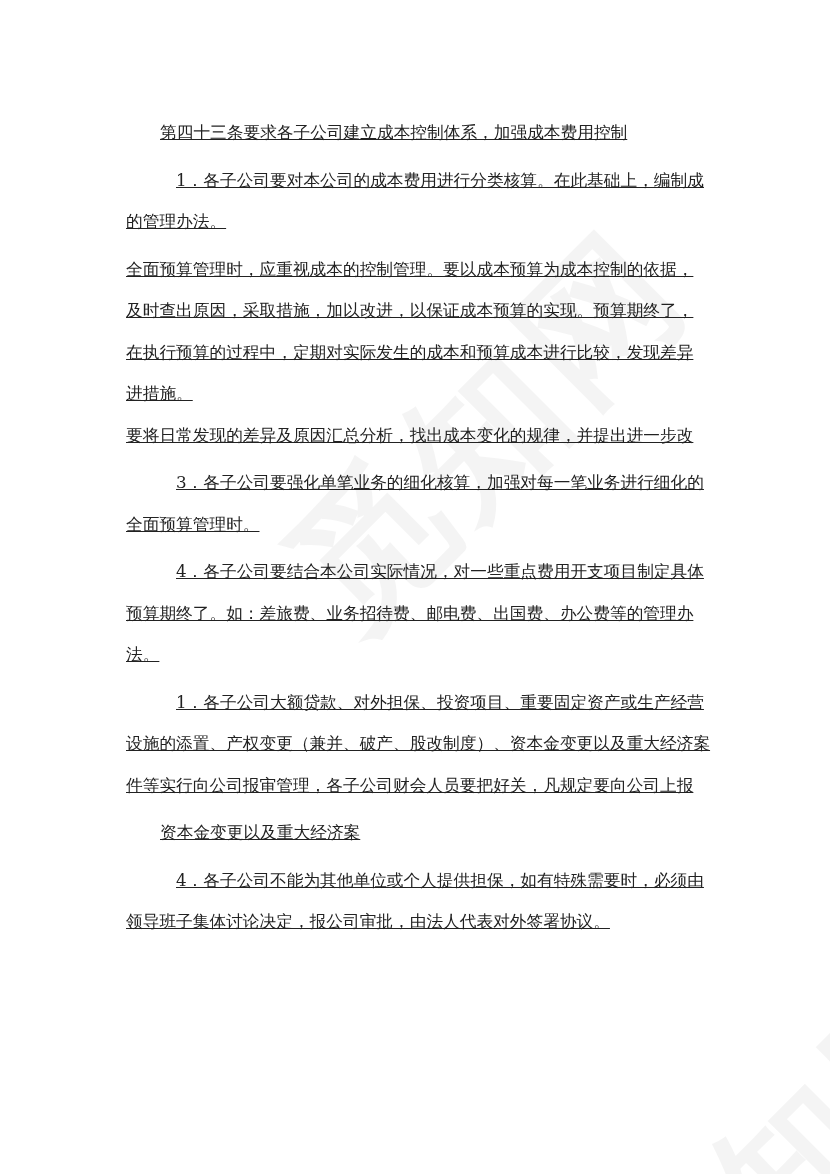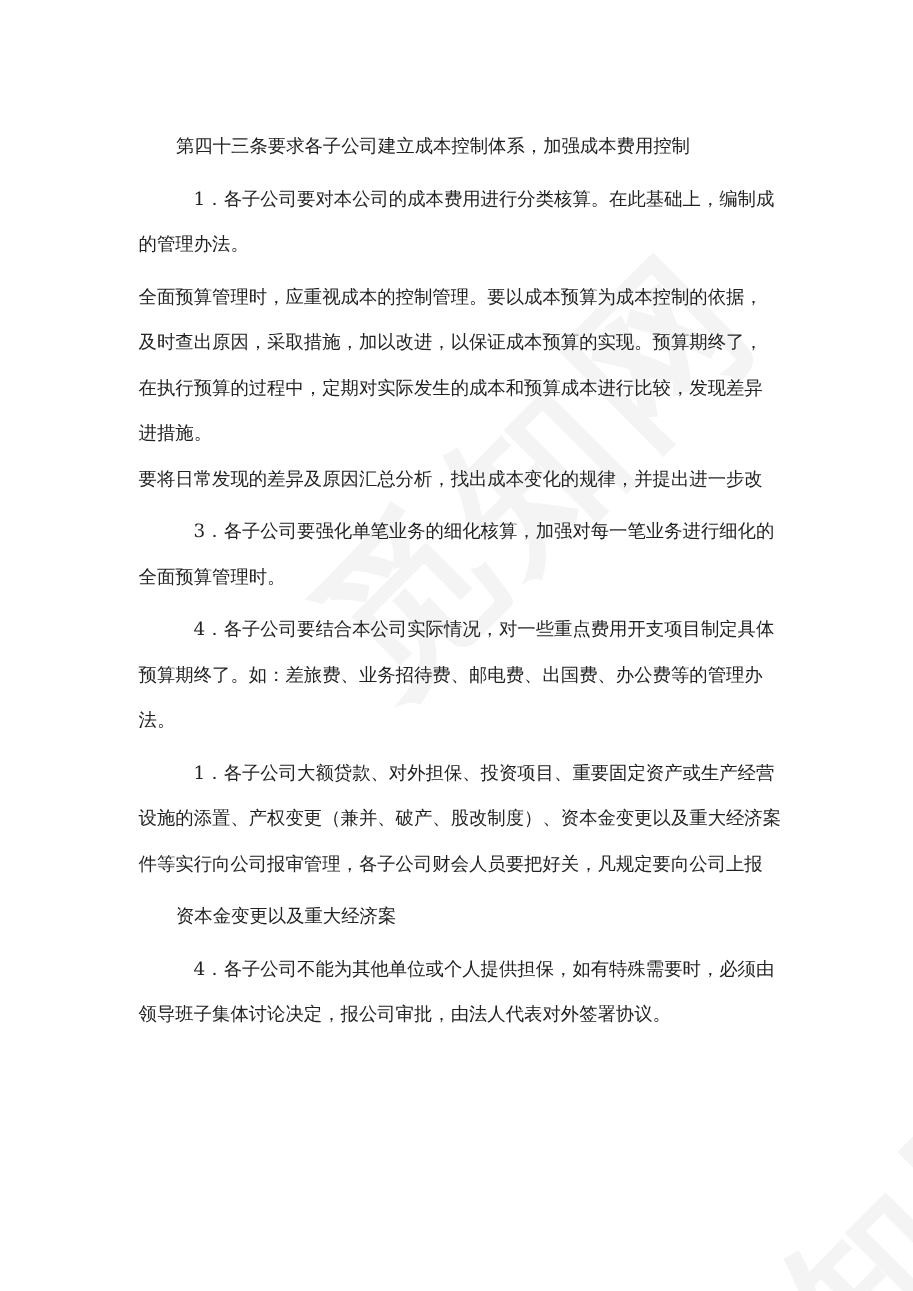--- a/index.html
+++ b/index.html
@@ -35,20 +35,21 @@
       pointer-events: none;
       user-select: none;
     }
     .wm-1 { left: 250px; top: 330px; }
     .wm-2 { left: 560px; top: 1060px; }
     .body-text {
       position: absolute;
       left: 126px;
       top: 112px;
       width: 600px;
+      text-decoration: underline;
     }
     .para {
       margin: 0 0 6px 0;
       font-size: 16.7px;
       line-height: 41.5px;
       white-space: nowrap;
     }
     .line {
       display: block;
       height: 41.5px;

